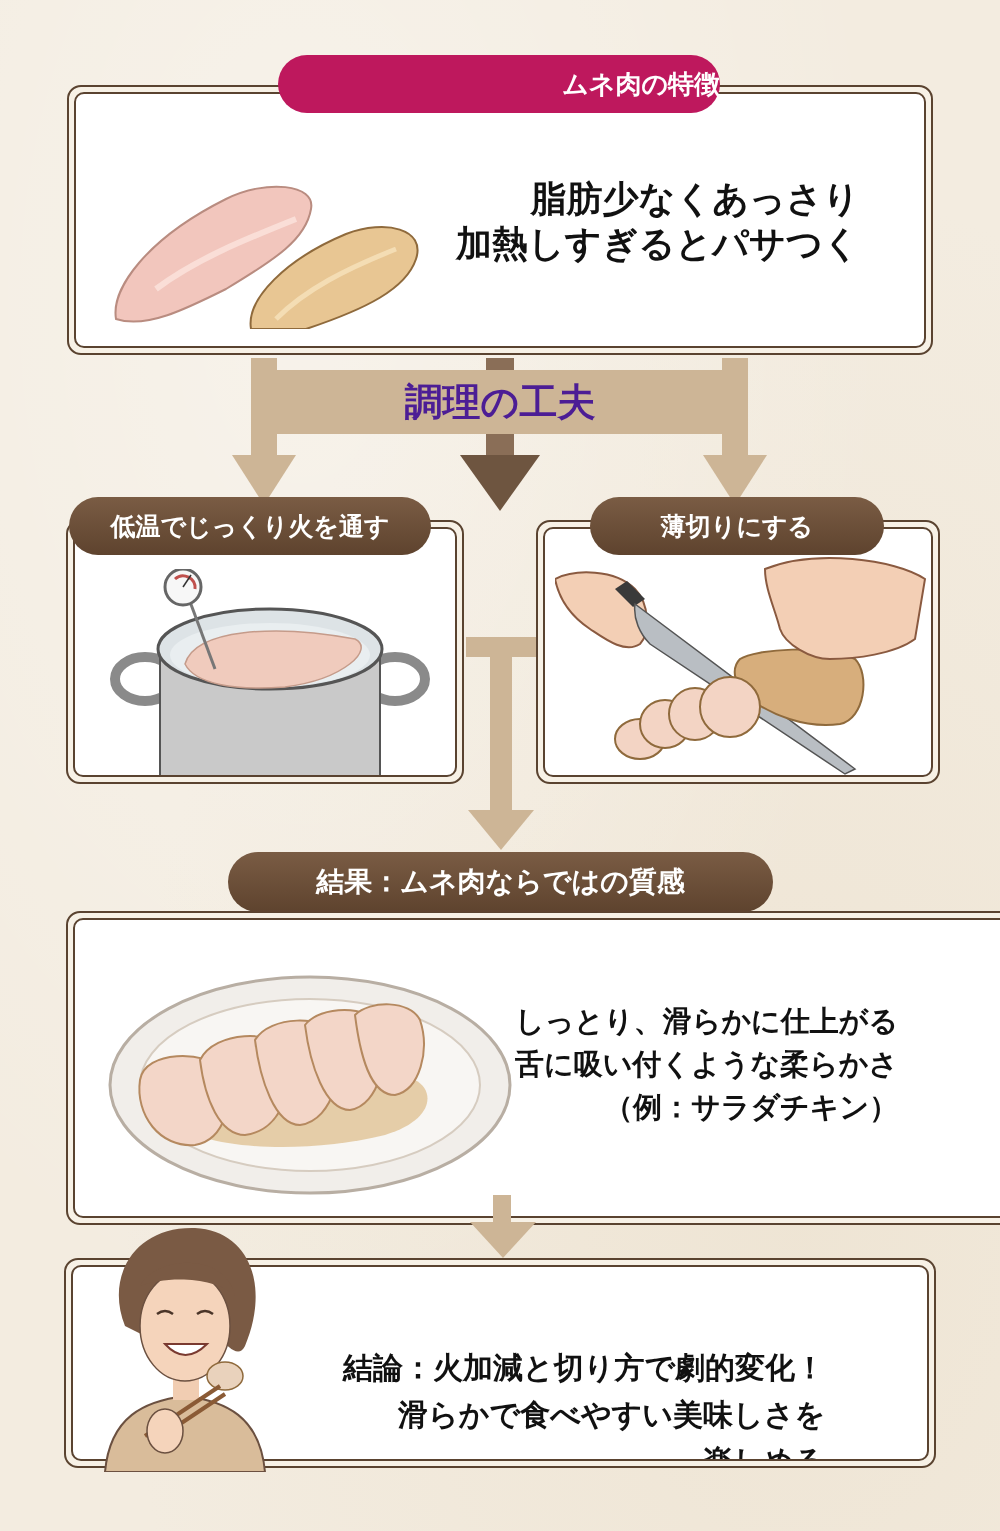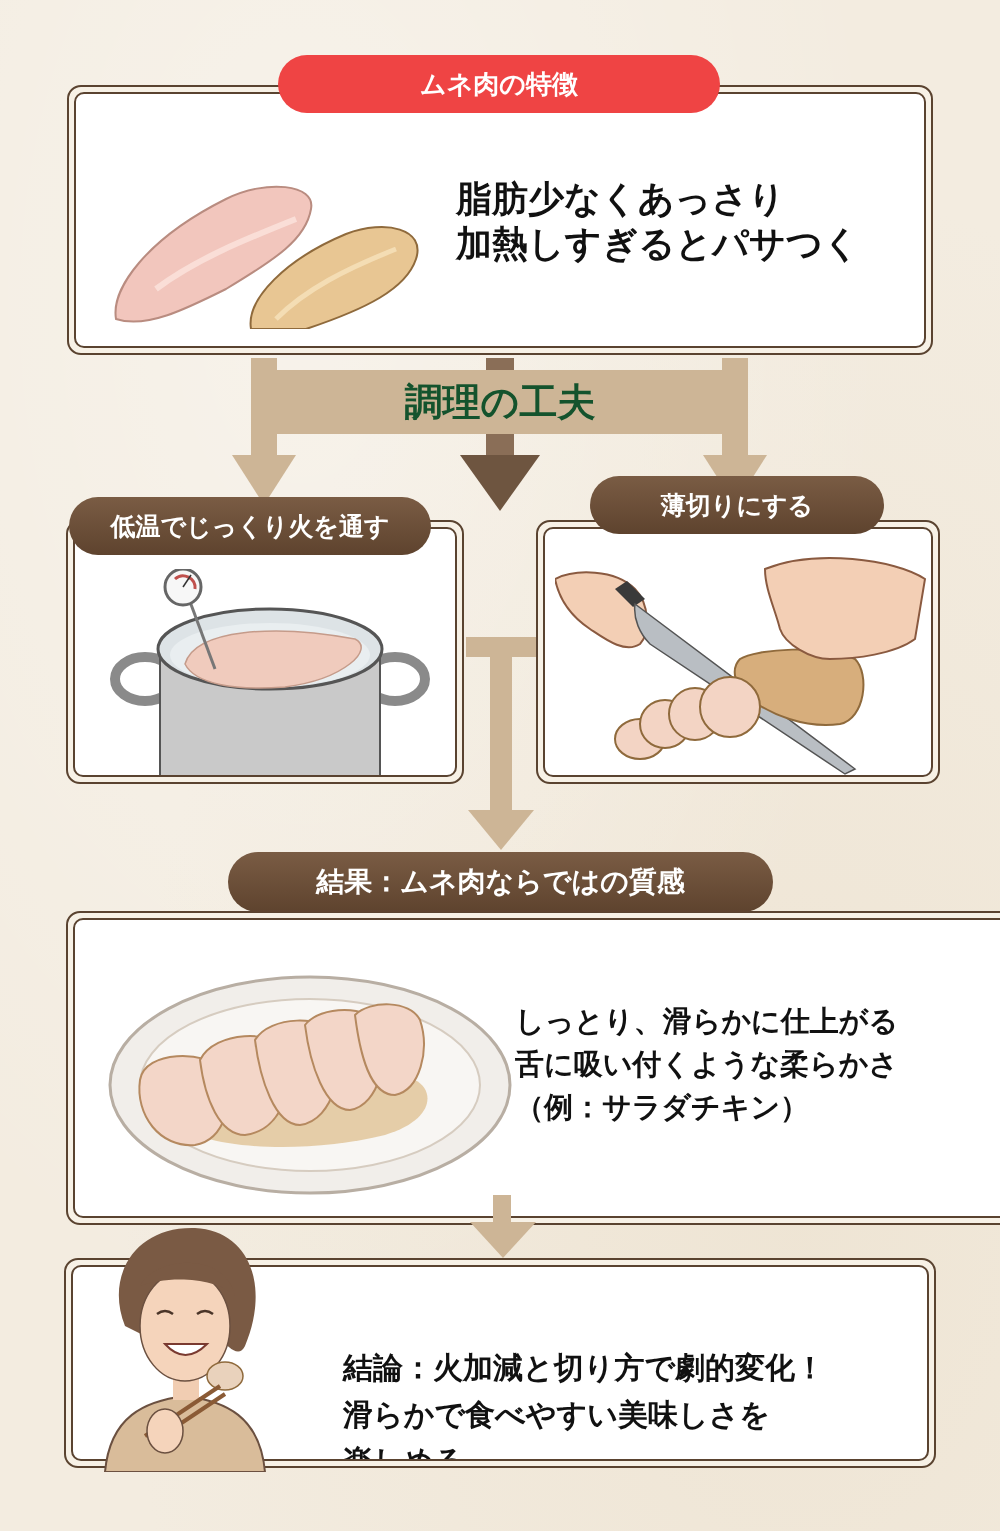--- a/index.html
+++ b/index.html
@@ -29,39 +29,39 @@
   }
   .pill {
     position: absolute;
     color: #ffffff;
     font-weight: bold;
     display: flex; align-items: center; justify-content: center;
     border-radius: 30px;
     white-space: nowrap;
     z-index: 5;
   }
-  .pill-dark { background: #ef4444; }
+  .pill-dark { background: #be185d; justify-content: flex-end; }
   .pill-brown { background: linear-gradient(180deg, #7a5c44 0%, #5e432e 100%); }
   .big-text {
     position: absolute;
     font-weight: bold;
     color: #111;
     line-height: 1.25;
   }
-  .line { display: block; white-space: nowrap; }
+  .line { display: block; white-space: nowrap; text-align: right; }
   .arrow-bar { position: absolute; background: #cdb596; }
   .arrow-head {
     position: absolute; width: 0; height: 0;
     border-left-style: solid; border-right-style: solid; border-top-style: solid;
     border-left-color: transparent; border-right-color: transparent;
   }
   .band {
     position: absolute; background: #cdb596;
     display: flex; align-items: center; justify-content: center;
-    font-weight: bold; color: #14532d; font-size: 38px; text-align: right;
+    font-weight: bold; color: #4c1d95; font-size: 38px; text-align: right;
   }
   svg { display: block; }
 </style>
 </head>
 <body>
 
 <div class="pill pill-dark" style="left:278px; top:55px; width:442px; height:58px; font-size:26px;">
   <span>ムネ肉の特徴</span>
 </div>
 <div class="frame" style="left:67px; top:85px; width:866px; height:270px;">
@@ -109,21 +109,21 @@
         <path d="M80 95 C 90 60, 170 55, 250 70 C 270 80, 240 110, 180 118 C 130 122, 90 115, 80 95 Z" fill="#f0cbbd" stroke="#c59b8a" stroke-width="1.5"></path>
         <line x1="84" y1="30" x2="110" y2="100" stroke="#777" stroke-width="3"></line>
         <circle cx="78" cy="18" r="18" fill="#f7f7f7" stroke="#666" stroke-width="3"></circle>
         <path d="M70 10 A 12 12 0 0 1 90 20" stroke="#c0504d" stroke-width="3" fill="none"></path>
         <line x1="78" y1="18" x2="86" y2="6" stroke="#333" stroke-width="1.5"></line>
       </svg>
     </div>
   </div>
 </div>
 
-<div class="pill pill-brown" style="left:590px; top:476px; width:294px; height:58px; font-size:25px;">
+<div class="pill pill-brown" style="left:590px; top:497px; width:294px; height:58px; font-size:25px;">
   <span>薄切りにする</span>
 </div>
 <div class="frame" style="left:536px; top:520px; width:404px; height:264px;">
   <div class="frame-inner">
     <div style="position:absolute; left:10px; top:20px;">
       <svg width="380" height="230" viewBox="0 0 380 230">
         <path d="M0 30 C 20 20, 60 20, 80 40 C 95 55, 95 85, 85 95 C 70 105, 50 90, 35 80 C 20 70, 5 55, 0 30 Z" fill="#f3cfb5" stroke="#8a5a40" stroke-width="2"></path>
         <path d="M60 40 L 78 58 L 90 50 L 72 32 Z" fill="#3a3a3a"></path>
         <path d="M80 55 L 300 220 L 290 225 L 95 95 C 85 85, 78 70, 80 55 Z" fill="#b9bec3" stroke="#555" stroke-width="1.5"></path>
         <path d="M185 110 C 200 100, 270 95, 300 110 C 315 125, 310 170, 285 175 C 250 180, 215 165, 195 150 C 180 140, 175 120, 185 110 Z" fill="#d7ae7c" stroke="#8f6a3c" stroke-width="2"></path>

